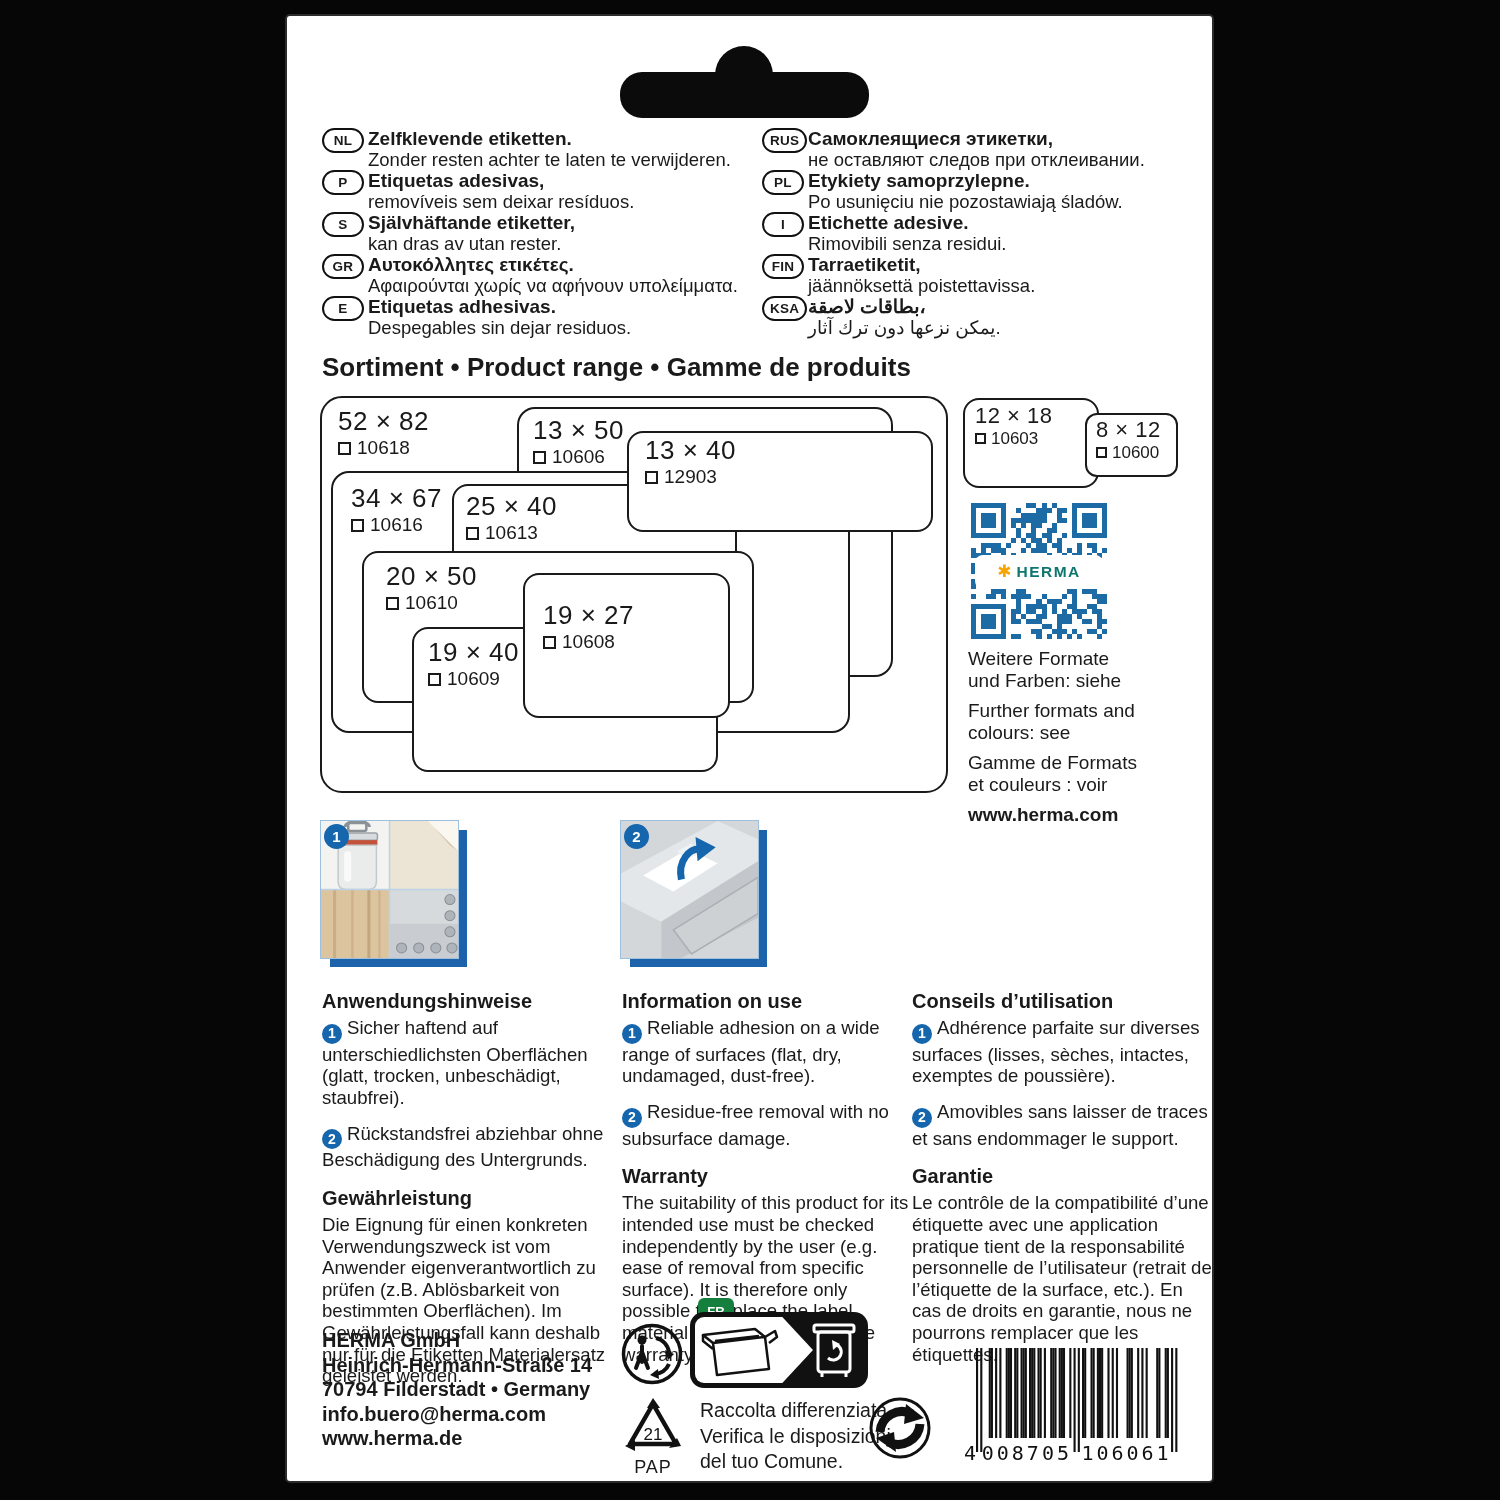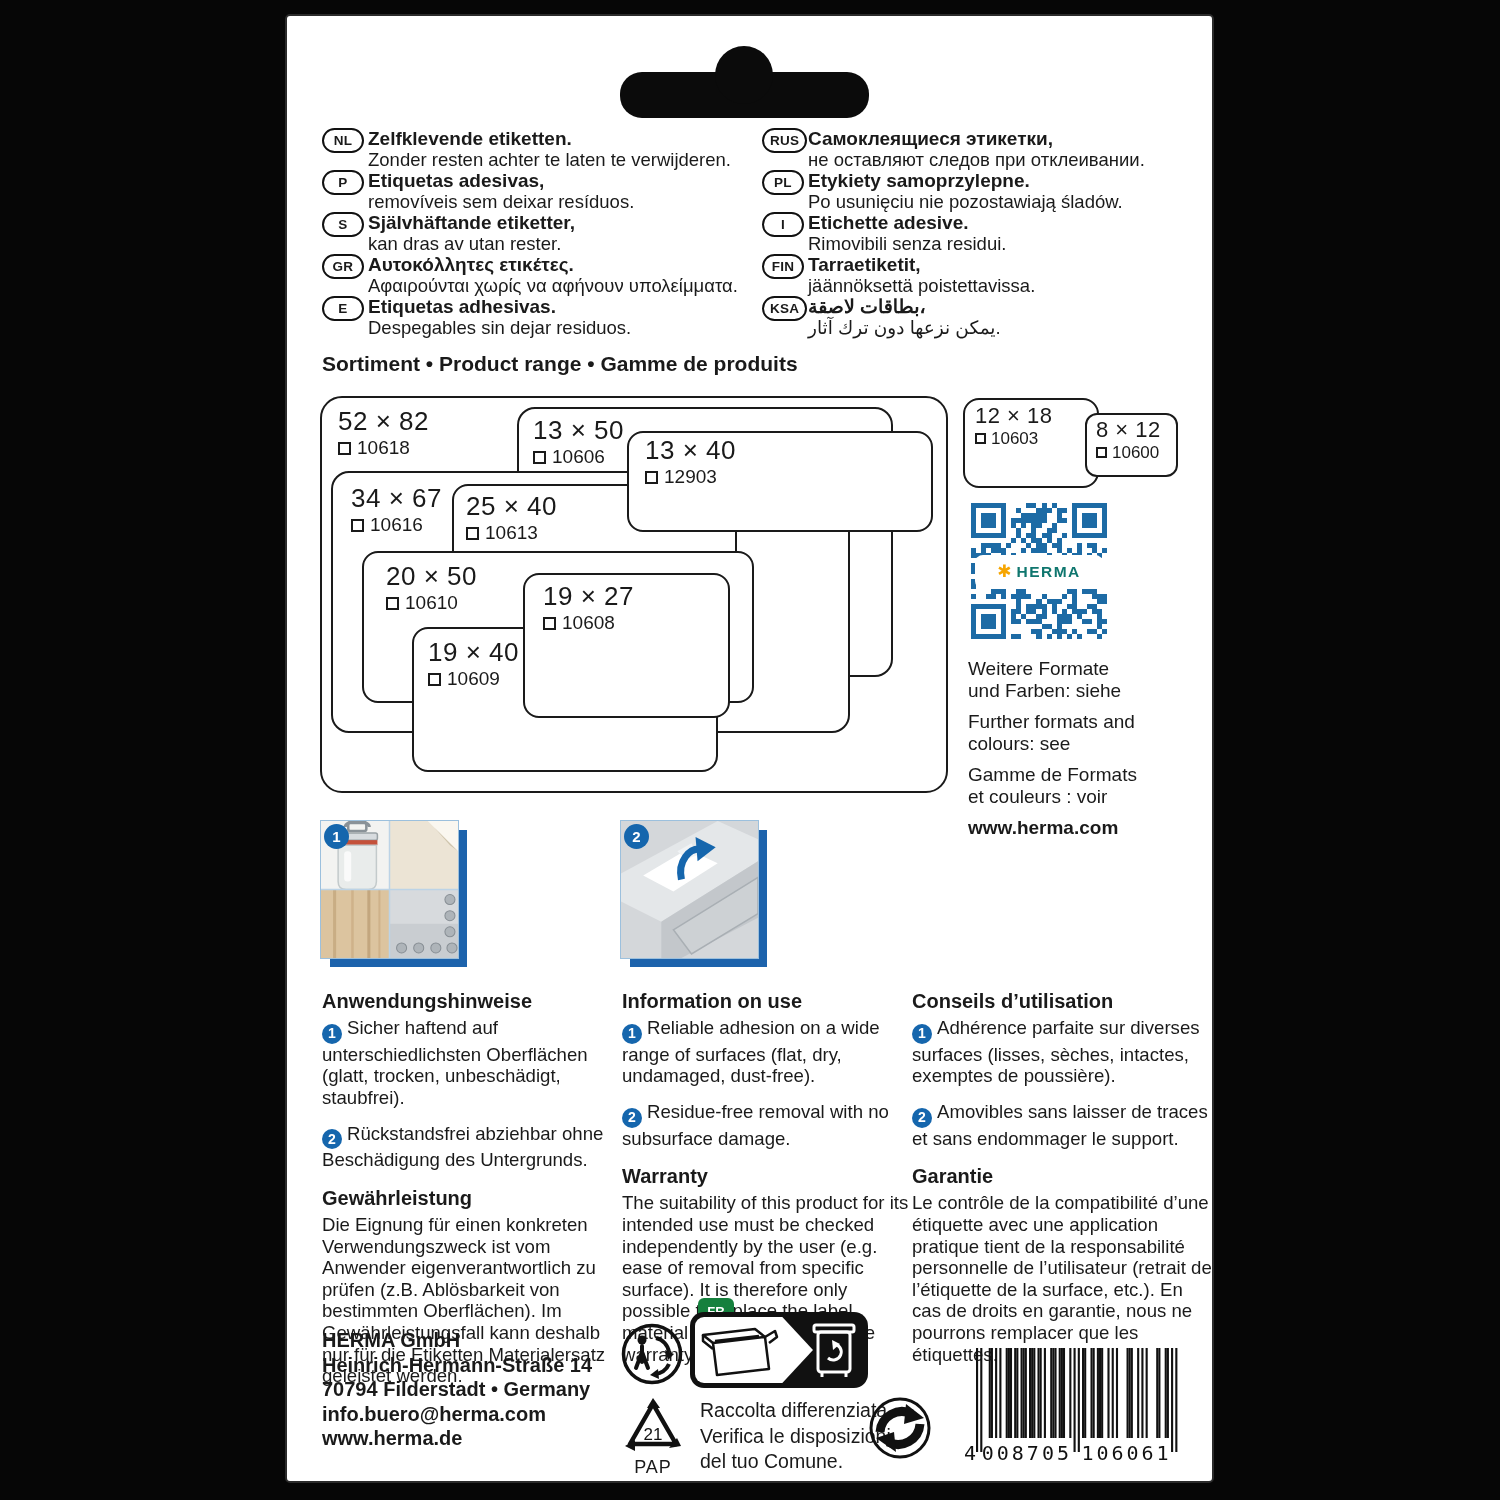--- a/index.html
+++ b/index.html
@@ -34,57 +34,57 @@
     display:inline-flex;justify-content:center;align-items:center;
     min-width:26px;height:21px;padding:0 6px;margin-top:0px;
     border:2.5px solid #111;border-radius:16px;
     font-size:13.5px;font-weight:700;letter-spacing:.3px;justify-self:start;
   }
   .lang-title{font-size:19px;font-weight:700;line-height:21px;}
   .lang-sub{font-size:18.5px;line-height:21px;}
   .rtl{direction:rtl;text-align:left;}
 
   
-  #range-heading{position:absolute;left:322px;top:352px;font-size:21px;font-weight:700;}
+  #range-heading{position:absolute;left:322px;top:352px;font-size:26px;font-weight:700;}
 
   
   .pbox{position:absolute;background:#fff;border:2.5px solid #1a1a1a;box-sizing:border-box;}
   .pbox .dim{font-size:26px;line-height:30px;letter-spacing:.5px;}
   .pbox .code{font-size:19px;line-height:24px;display:flex;align-items:center;}
   .pbox .code .cb{
     display:inline-block;width:13px;height:13px;border:2px solid #1a1a1a;
     margin-right:6px;box-sizing:border-box;
   }
   .pbox.small .dim{font-size:22px;line-height:25px;}
   .pbox.small .code{font-size:17px;line-height:21px;}
   .pbox.small .code .cb{width:11px;height:11px;margin-right:5px;}
 
   #b0{left:320px;top:396px;width:628px;height:397px;border-radius:22px;padding:8px 0 0 16px;}
   #b1{left:517px;top:407px;width:376px;height:270px;border-radius:18px;padding:6px 0 0 14px;}
   #b2{left:331px;top:471px;width:519px;height:262px;border-radius:18px;padding:10px 0 0 18px;}
   #b3{left:452px;top:484px;width:285px;height:212px;border-radius:16px;padding:5px 0 0 12px;}
   #b4{left:362px;top:551px;width:392px;height:152px;border-radius:16px;padding:8px 0 0 22px;}
   #b5{left:412px;top:627px;width:306px;height:145px;border-radius:16px;padding:8px 0 0 14px;}
-  #b6{left:523px;top:573px;width:207px;height:145px;border-radius:16px;padding:6px 0 0 18px;}
+  #b6{left:523px;top:573px;width:207px;height:145px;border-radius:16px;padding:25px 0 0 18px;}
   #b7{left:627px;top:431px;width:306px;height:101px;border-radius:16px;padding:2px 0 0 16px;}
   #b8{left:963px;top:398px;width:136px;height:90px;border-radius:16px;padding:3px 0 0 10px;}
   #b9{left:1085px;top:413px;width:93px;height:64px;border-radius:12px;padding:2px 0 8px 9px;}
 
   
   #qr-wrap{position:absolute;left:968px;top:503px;width:142px;height:136px;}
   #qr-wrap svg{width:100%;height:100%;display:block;}
   #qr-logo{
     position:absolute;left:5%;top:38%;width:90%;height:25%;
     background:#fff;border-radius:8px;display:flex;justify-content:center;align-items:center;gap:5px;
   }
   #qr-logo .star{color:#f6a500;font-size:17px;line-height:1;}
   #qr-logo .brand{color:#0f766e;font-weight:700;font-size:15.5px;letter-spacing:1.5px;text-align:center;}
 
   #more-formats{position:absolute;left:968px;top:648px;width:178px;font-size:19px;line-height:21.5px;}
-  #more-formats p{margin:10px 0 9px 0;}
+  #more-formats p{margin:0 0 9px 0;}
   #more-formats .url{font-weight:700;}
 
   
   .photo{
     position:absolute;width:137px;height:137px;background:#e8e9ea;
     border:1px solid #9cc0dd;box-shadow:9px 9px 0 -1px #1d63ac;
   }
   #photo1{left:320px;top:820px;}
   #photo2{left:620px;top:820px;}
   .photo svg{display:block;width:100%;height:100%;}

